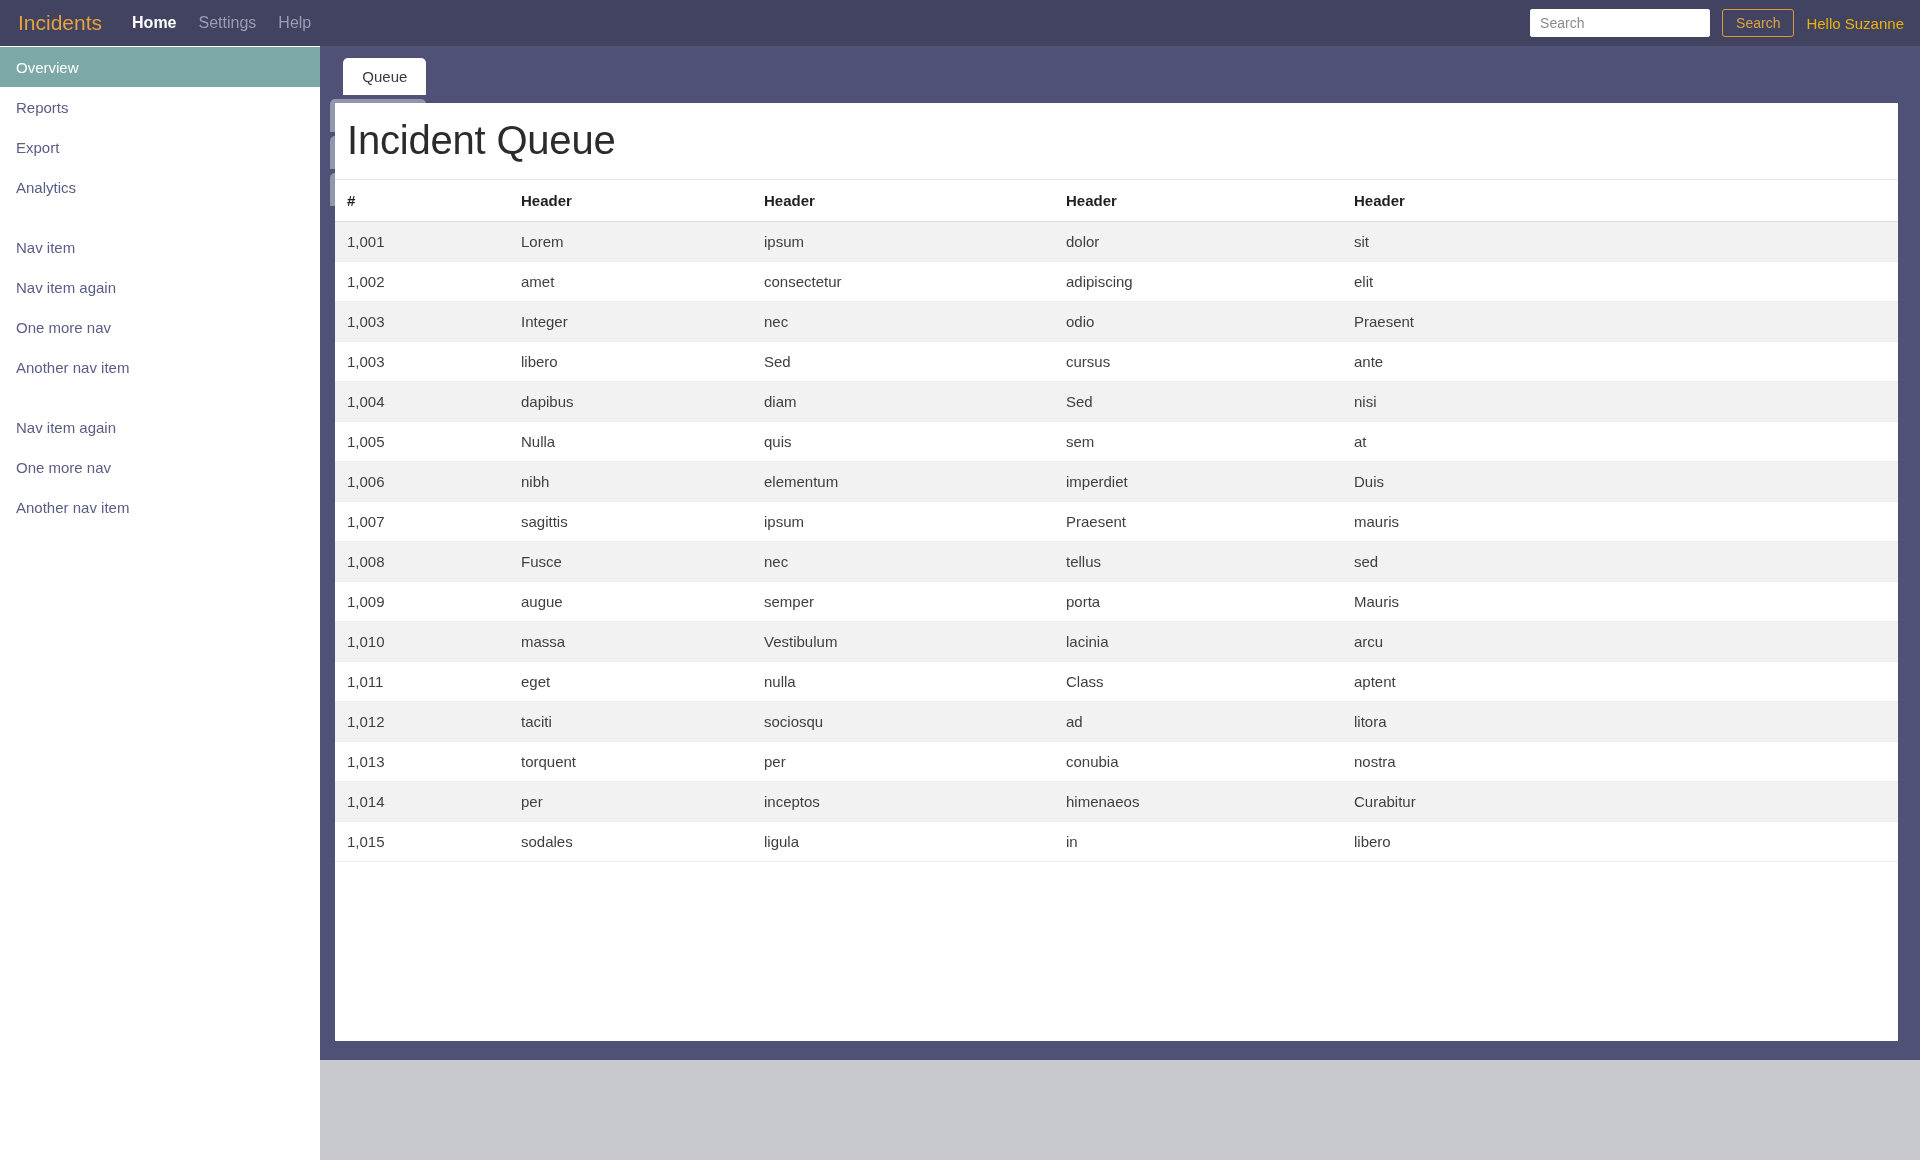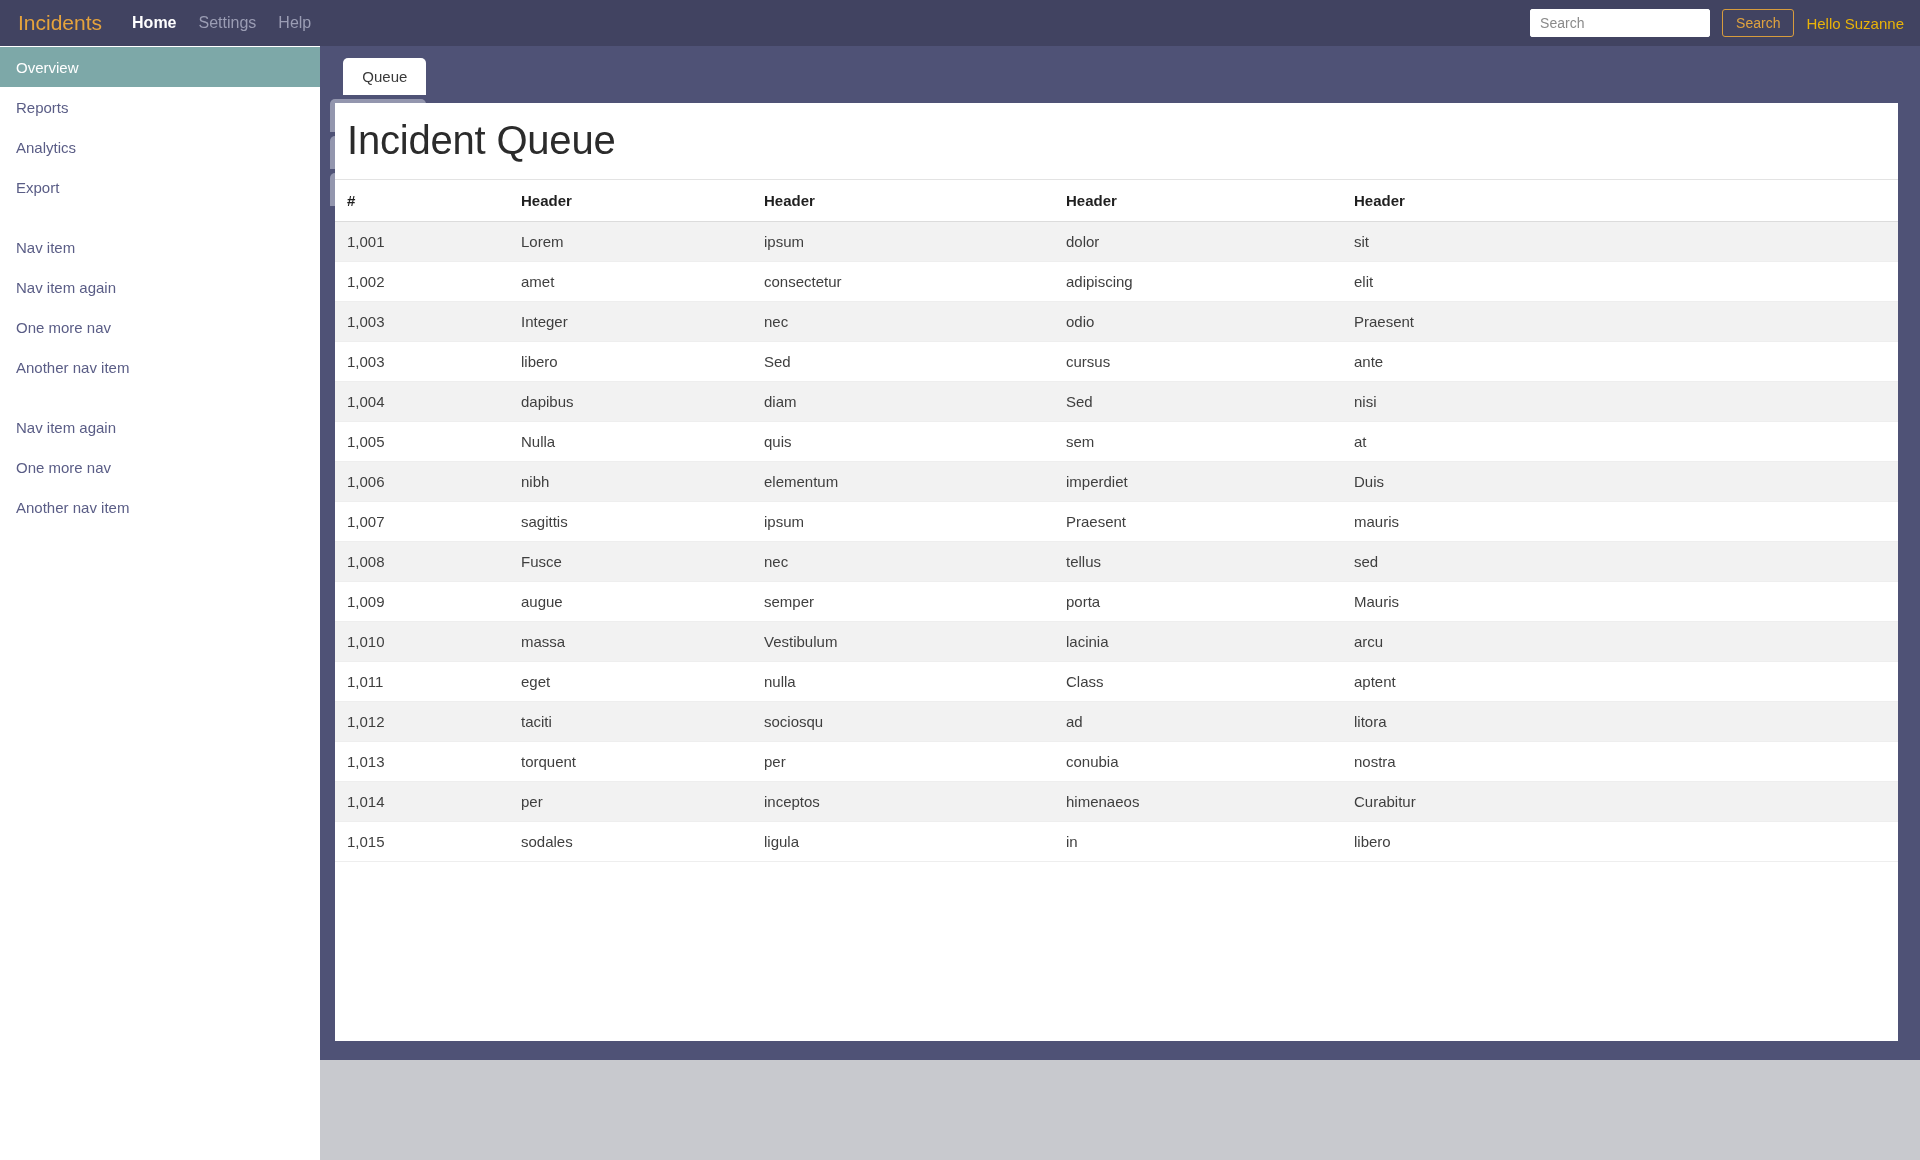--- a/index.html
+++ b/index.html
@@ -221,22 +221,22 @@
     <div class="nav-right">
       <input class="search-input" type="text" placeholder="Search" style="">
       <button class="search-btn">Search</button>
       <div class="greeting">Hello Suzanne</div>
     </div>
   </div>
 
   <div class="sidebar">
     <div class="side-item active">Overview</div>
     <div class="side-item">Reports</div>
+    <div class="side-item">Export</div>
     <div class="side-item">Analytics</div>
-    <div class="side-item">Export</div>
 
     <div class="side-gap"></div>
 
     <div class="side-item">Nav item</div>
     <div class="side-item">Nav item again</div>
     <div class="side-item">One more nav</div>
     <div class="side-item">Another nav item</div>
 
     <div class="side-gap"></div>
 

